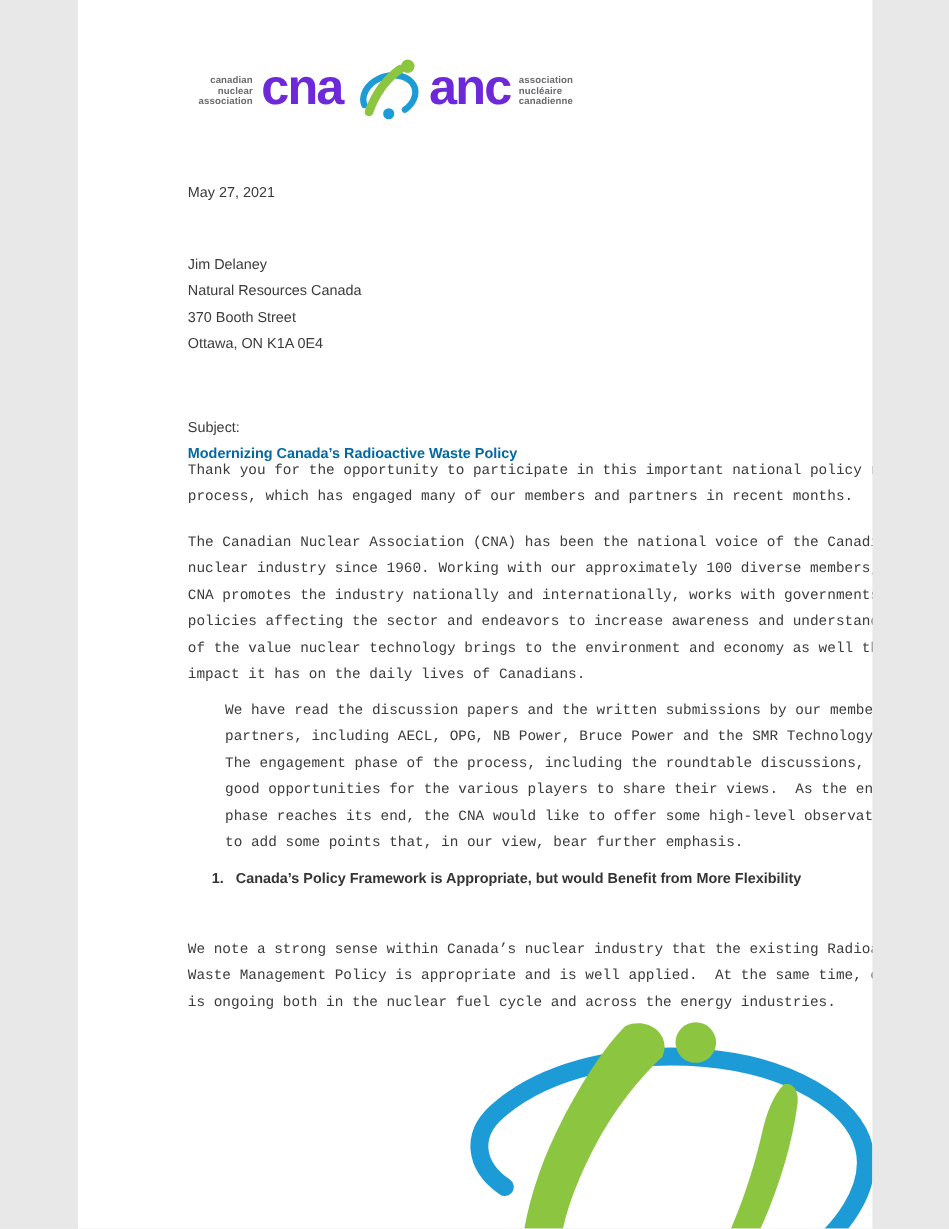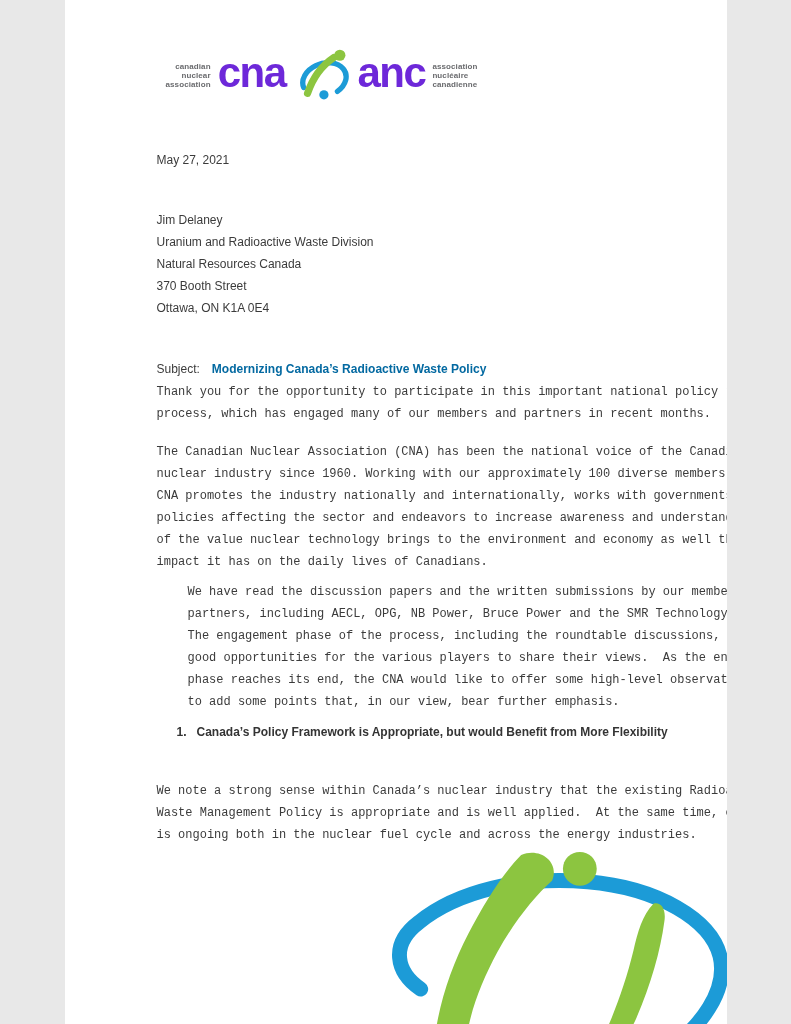--- a/index.html
+++ b/index.html
@@ -18,21 +18,21 @@
   .wordmark {
     font-size:42px; line-height:40px; font-weight:600; color:#6d28d9;
     letter-spacing:-1.5px; margin:0 7px; padding-bottom:4px;
   }
   .logo-icon-box { width:54px; height:58px; margin:0 2px; }
   
   .blk { position:absolute; left:92px; width:616px; font-size:12px; line-height:22px; }
   .pre { white-space:pre-wrap;font-family:Liberation Mono, monospace; }
   .date-line      { top:149px; }
   .recipient      { top:209px; }
-  .subject-line   { top:358px; display:flex; }
+  .subject-line   { top:345px; display:flex;flex-direction:column; }
   .subject-line .lbl { margin-right:12px; }
   .subject-line strong { font-weight:bold; color:#0369a1; }
   .para-1 { top:381px; }
   .para-2 { top:441px; }
   .para-3 { top:581px;margin-left:31px; }
   .section-heading {
     top:721px; left:112px; width:580px; display:flex;
     font-weight:bold; color:#343434;
   }
   .section-heading .num { margin-right:10px; }
@@ -66,21 +66,20 @@
       <div>association</div>
       <div>nucléaire</div>
       <div>canadienne</div>
     </div>
   </div>
 
   <div class="blk date-line">May 27, 2021</div>
 
   <div class="blk recipient">
     <div>Jim Delaney</div>
-    <div>Uranium and Radioactive Waste Division</div>
     <div>Natural Resources Canada</div>
     <div>370 Booth Street</div>
     <div>Ottawa, ON K1A 0E4</div>
   </div>
 
   <div class="blk subject-line">
     <span class="lbl">Subject:</span>
     <strong>Modernizing Canada’s Radioactive Waste Policy</strong>
   </div>
 

